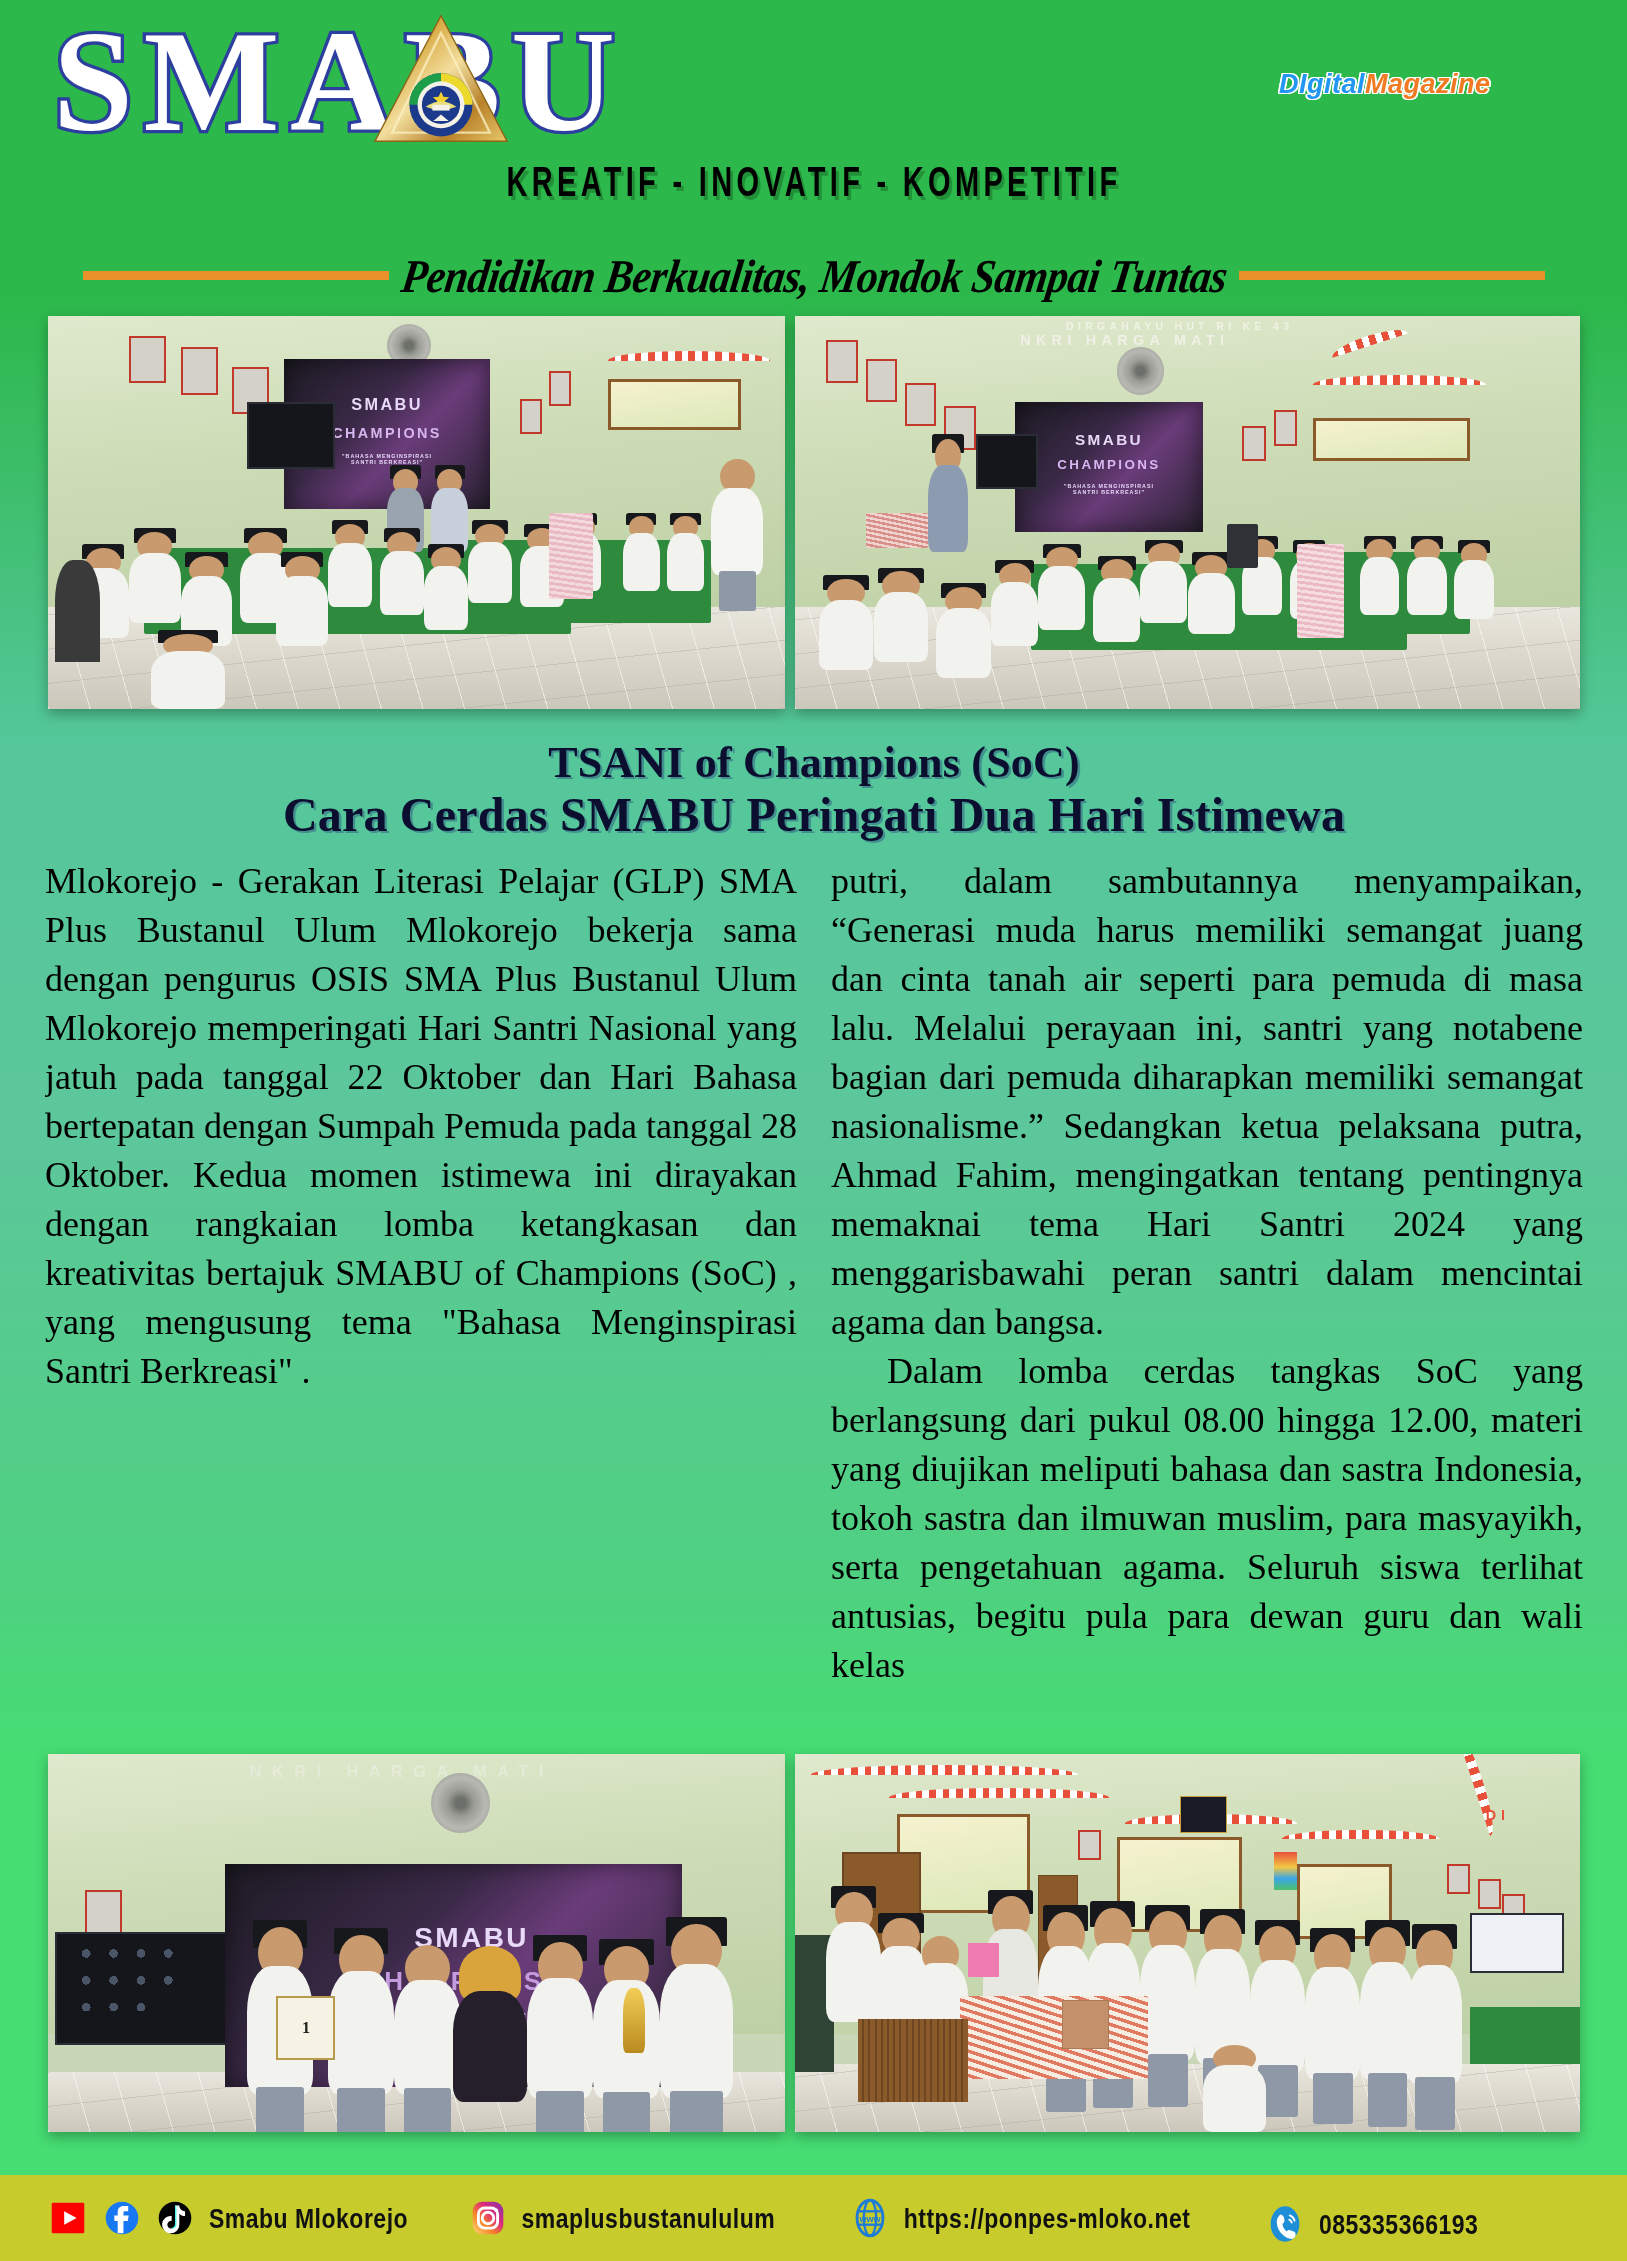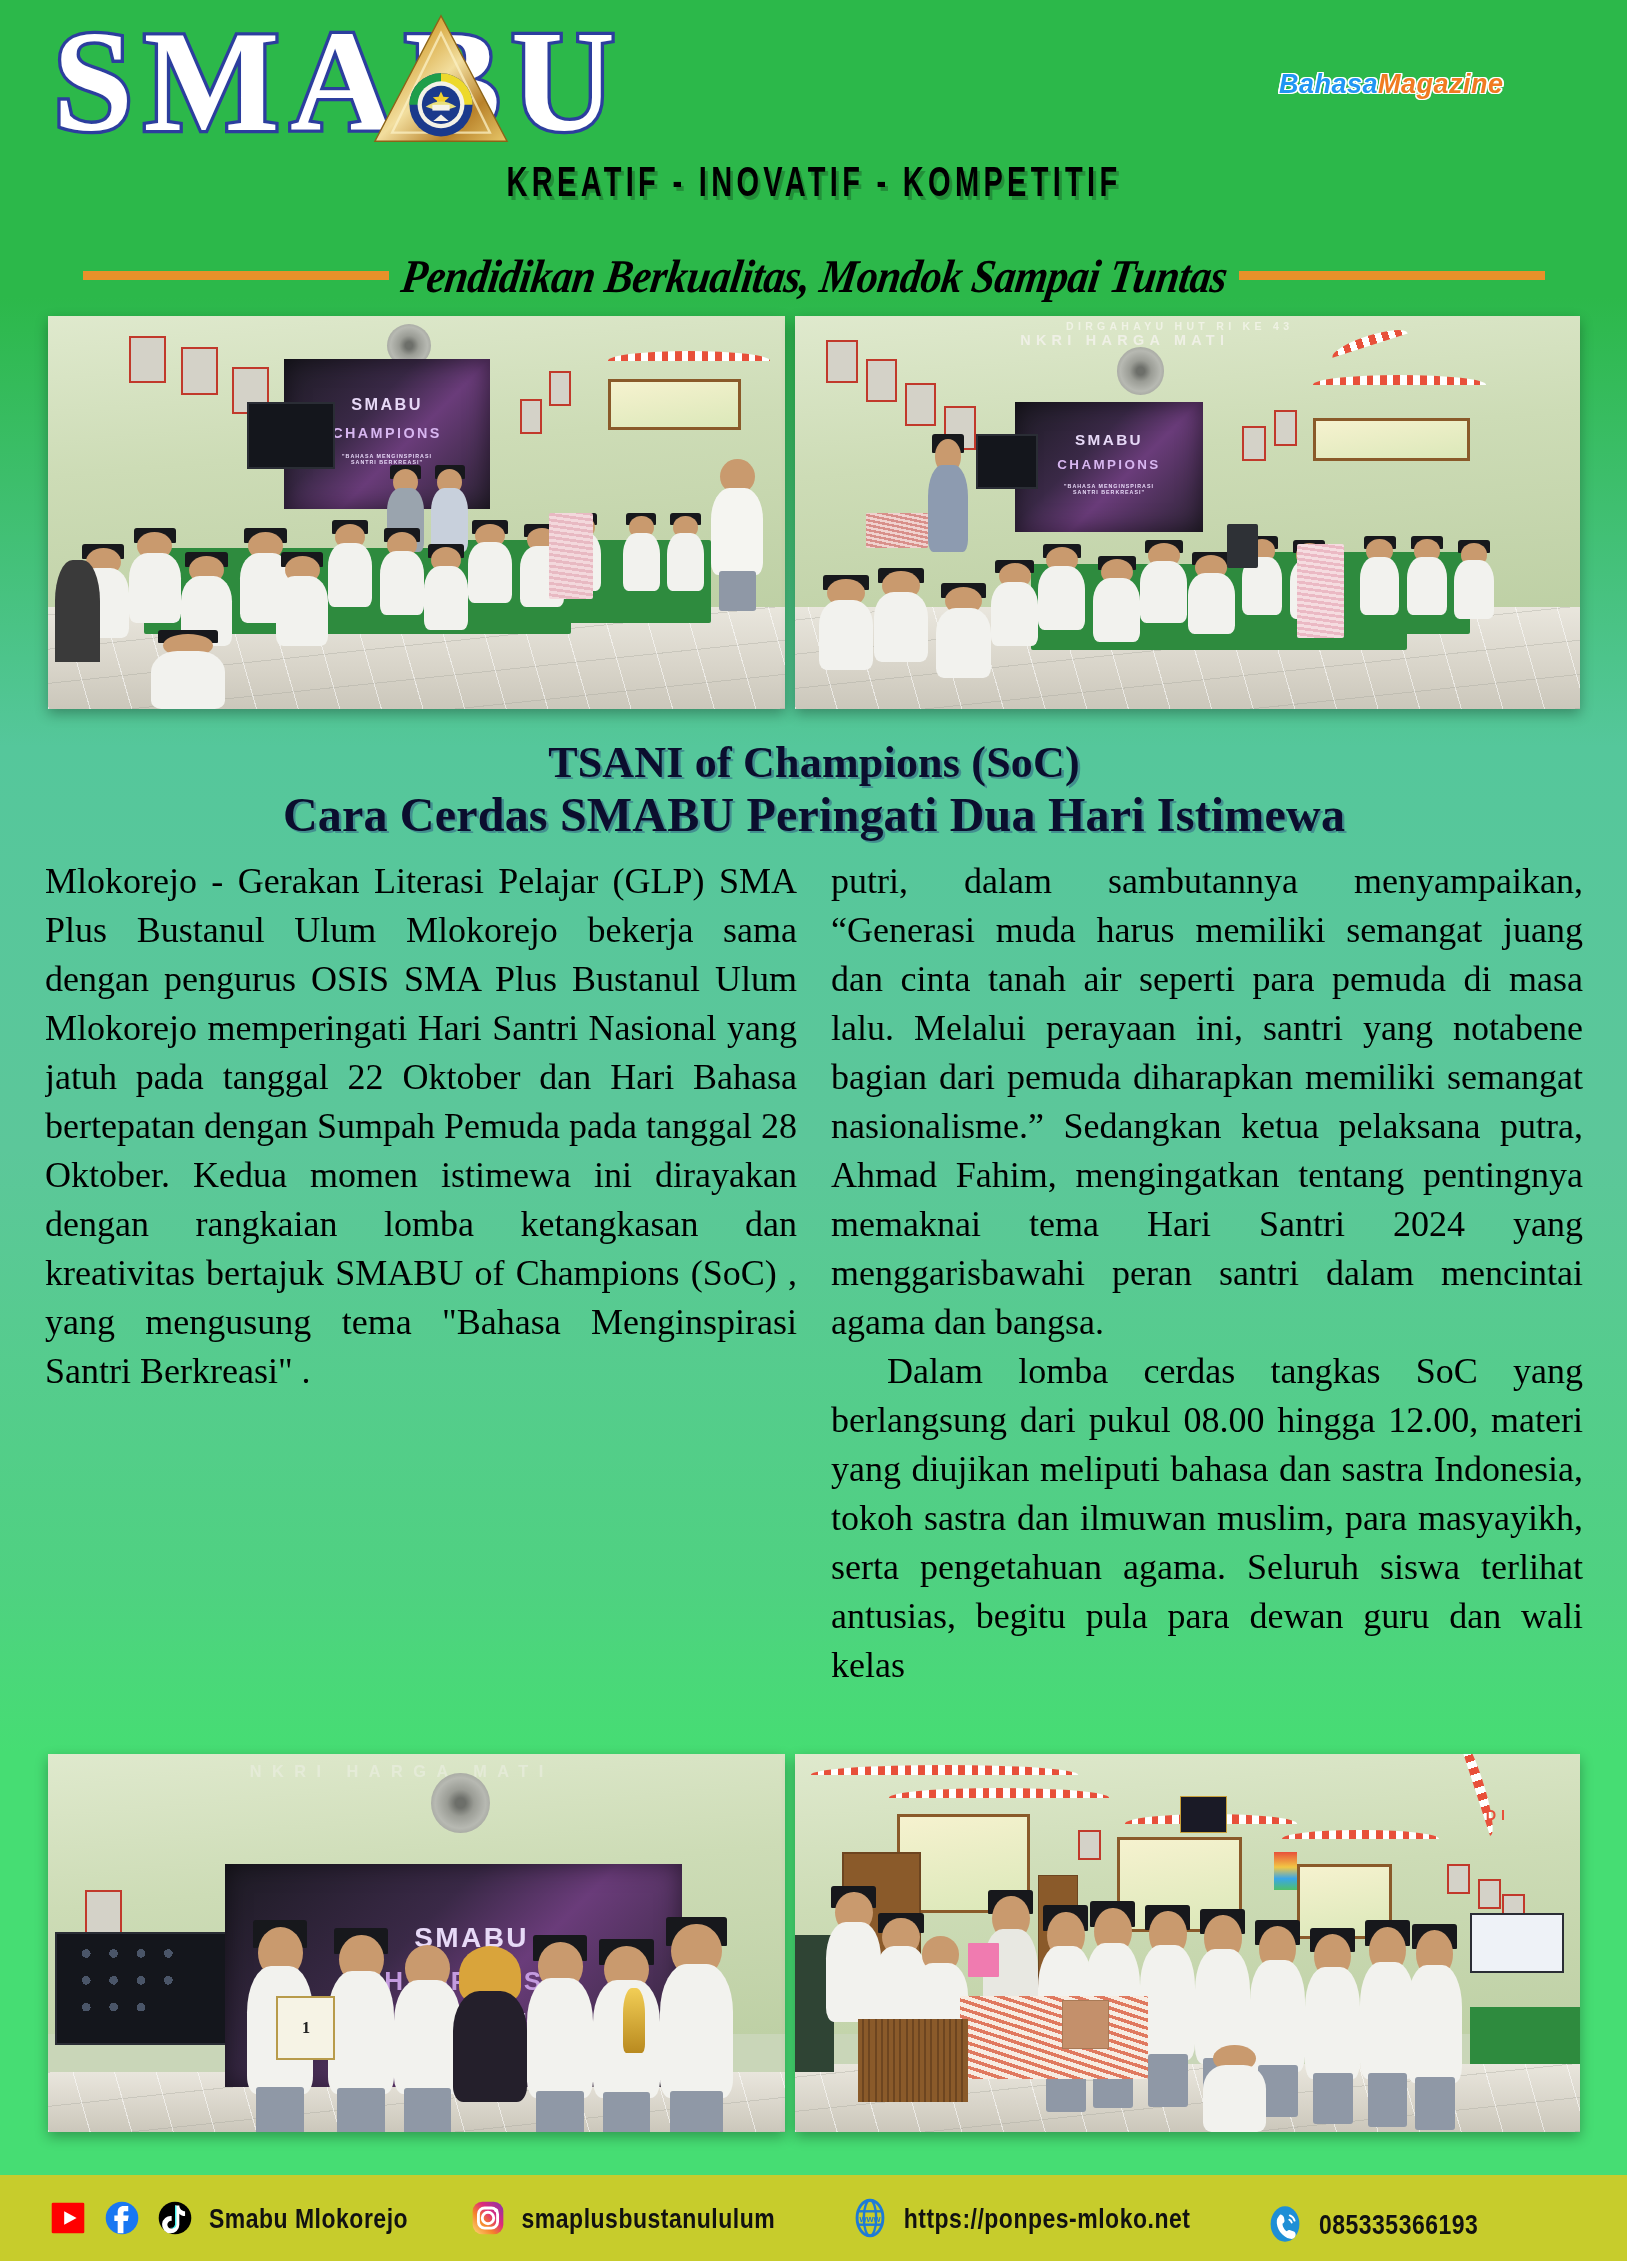--- a/index.html
+++ b/index.html
@@ -295,21 +295,21 @@
         <circle cx="150" cy="196" r="49" fill="#F4F2E6"></circle>
         <circle cx="150" cy="196" r="40" fill="#1B3A8C"></circle>
         <path d="M150 168 l5 11 12 1 -9 8 3 12 -11 -7 -11 7 3 -12 -9 -8 12 -1 z" fill="#F2D22E"></path>
         <path d="M118 200 q32 -22 64 0 q-32 14 -64 0 z" fill="#E9DF7C"></path>
         <rect x="132" y="196" width="36" height="12" fill="#F4F2E6"></rect>
         <path d="M150 216 l16 14 -32 0 z" fill="#F4F2E6"></path>
       </svg>
     </div>
 
     <div id="digital-magazine">
-      <span class="dg">Bahasa</span><span class="mg">Magazine</span>
+      <span class="dg">DIgital</span><span class="mg">Magazine</span>
     </div>
 
     <div id="tagline-top">KREATIF - INOVATIF - KOMPETITIF</div>
   </div>
 
 
   <div id="motto-bar">
     <div class="motto-rule"></div>
     <div id="motto-text">Pendidikan Berkualitas, Mondok Sampai Tuntas</div>
     <div class="motto-rule"></div>

